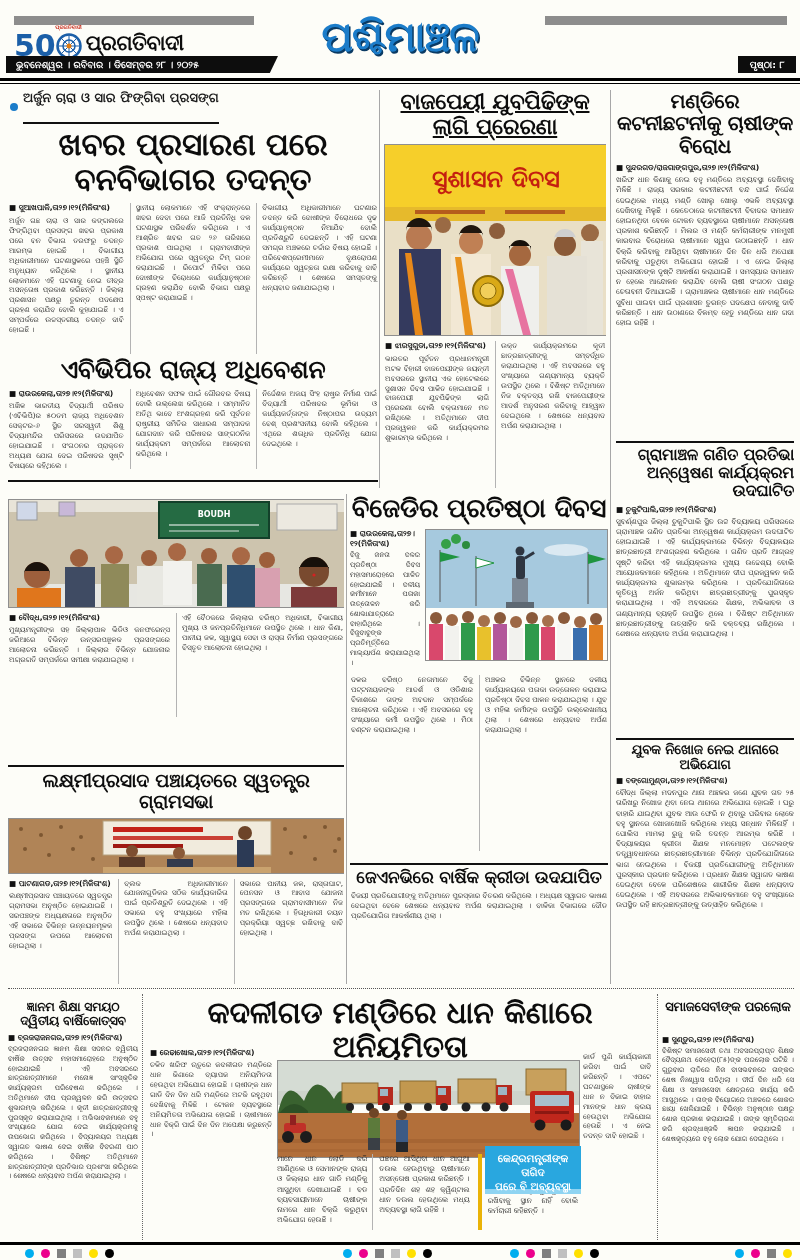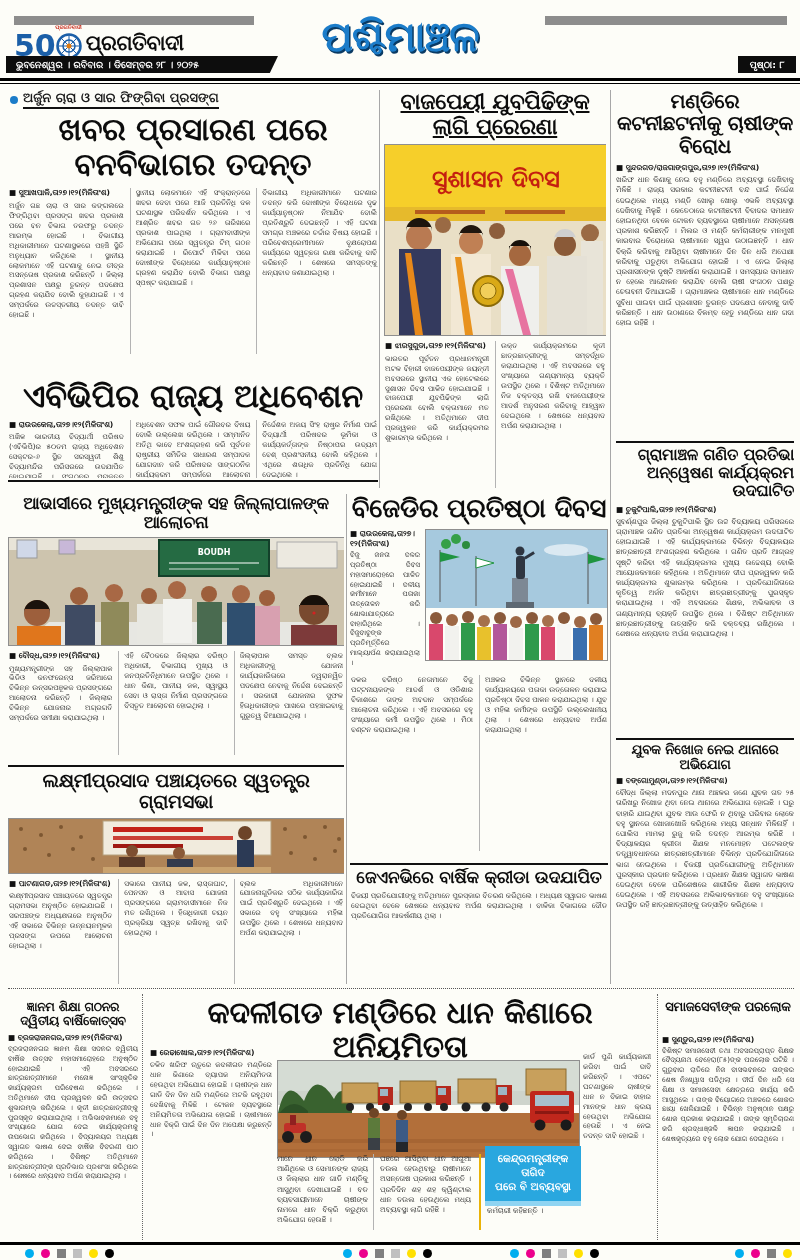--- a/index.html
+++ b/index.html
@@ -3,21 +3,21 @@
 <meta charset="utf-8">
 <style>
   html,body{margin:0;padding:0;}
   body{width:800px;height:1260px;position:relative;background:#fdfdf8;
        font-family:"DejaVu Sans","Liberation Sans",sans-serif;color:#1a1a1a;overflow:hidden;}
   .abs{position:absolute;}
   .art{position:absolute;overflow:hidden;}
   .h{font-weight:800;text-align:center;color:#0c0c0c;line-height:1.12;letter-spacing:-0.3px;}
   .kicker-row{display:flex;align-items:center;gap:5px;margin:2px 0 3px 2px;}
   .dot{width:8px;height:8px;border-radius:50%;background:#1b7cc9;flex:0 0 auto;}
-  .kicker{font-size:13px;font-weight:800;border-bottom:2px solid #111;padding-bottom:1px;}
+  .kicker{font-size:13px;font-weight:800;border-bottom:2px solid #111;padding-bottom:16px;}
   .byline{display:block;font-size:7.6px;font-weight:800;margin-bottom:2px;color:#111;}
   .cols{display:flex;overflow:hidden;}
   .col{flex:1;font-size:7.2px;line-height:1.38;text-align:justify;overflow:hidden;color:#222;padding:0 1px;}
   .col + .col{border-left:1px solid #b3b3b3;padding-left:5px;margin-left:5px;}
   .onecol{font-size:7.3px;line-height:1.4;text-align:justify;overflow:hidden;color:#222;}
   .vrule{position:absolute;width:1px;background:#a7a7a7;}
   .vdot{position:absolute;width:0;border-left:1px dotted #666;}
   .hrule{position:absolute;background:#111;}
   .hdot{position:absolute;border-top:1px dotted #555;height:0;}
   .photo{border:1px solid #8f8f8f;display:block;}
@@ -99,21 +99,21 @@
     <div class="col">
       <span class="byline">■ ସୁଆଖପାଳି,ତା୨୭।୧୨(ମିଳିତାଂଶ)</span>
       <span>ଅର୍ଜୁନ ଗଛ ଚାରା ଓ ସାର କଙ୍ଗଲରେ ଫିଙ୍ଗିଥିବା ପ୍ରସଙ୍ଗ ଖବର ପ୍ରକାଶ ପରେ ବନ ବିଭାଗ ତରଫରୁ ତଦନ୍ତ ଆରମ୍ଭ ହୋଇଛି । ବିଭାଗୀୟ ଅଧିକାରୀମାନେ ଘଟଣାସ୍ଥଳରେ ପହଞ୍ଚି ସ୍ଥିତି ଅନୁଧ୍ୟାନ କରିଥିଲେ । ସ୍ଥାନୀୟ ଲୋକମାନେ ଏହି ଘଟଣାକୁ ନେଇ ତୀବ୍ର ଅସନ୍ତୋଷ ପ୍ରକାଶ କରିଛନ୍ତି । ଜିଲ୍ଲା ପ୍ରଶାସନ ପକ୍ଷରୁ ତୁରନ୍ତ ପଦକ୍ଷେପ ଗ୍ରହଣ କରାଯିବ ବୋଲି କୁହାଯାଇଛି । ଏ ସମ୍ପର୍କରେ ଉଚ୍ଚସ୍ତରୀୟ ତଦନ୍ତ ଦାବି ହୋଇଛି ।</span>
     </div>
     <div class="col">ସ୍ଥାନୀୟ ଲୋକମାନେ ଏହି ସଂକ୍ରାନ୍ତରେ ଖବର ଦେବା ପରେ ଆଜି ପ୍ରତିନିଧି ଦଳ ଘଟଣାସ୍ଥଳ ପରିଦର୍ଶନ କରିଥିଲେ । ଏ ଆଶ୍ରିତ ଖବର ଗତ ୨୬ ତାରିଖରେ ପ୍ରକାଶ ପାଇଥିଲା । ଗ୍ରାମବାସୀଙ୍କ ଅଭିଯୋଗ ପରେ ସ୍ୱତନ୍ତ୍ର ଟିମ୍ ଗଠନ କରାଯାଇଛି । ରିପୋର୍ଟ ମିଳିବା ପରେ ଦୋଷୀଙ୍କ ବିରୋଧରେ କାର୍ଯ୍ୟାନୁଷ୍ଠାନ ଗ୍ରହଣ କରାଯିବ ବୋଲି ବିଭାଗ ପକ୍ଷରୁ ସ୍ପଷ୍ଟ କରାଯାଇଛି ।</div>
     <div class="col">ବିଭାଗୀୟ ଅଧିକାରୀମାନେ ଘଟଣାର ତଦନ୍ତ କରି ଦୋଷୀଙ୍କ ବିରୋଧରେ ଦୃଢ କାର୍ଯ୍ୟାନୁଷ୍ଠାନ ନିଆଯିବ ବୋଲି ପ୍ରତିଶ୍ରୁତି ଦେଇଛନ୍ତି । ଏହି ଘଟଣା ସମଗ୍ର ଅଞ୍ଚଳରେ ଚର୍ଚ୍ଚାର ବିଷୟ ହୋଇଛି । ପରିବେଶପ୍ରେମୀମାନେ ବୃକ୍ଷରୋପଣ କାର୍ଯ୍ୟରେ ସ୍ୱଚ୍ଛତା ରକ୍ଷା କରିବାକୁ ଦାବି କରିଛନ୍ତି । ଶେଷରେ ସମସ୍ତଙ୍କୁ ଧନ୍ୟବାଦ ଜଣାଯାଇଥିଲା ।</div>
   </div>
 </div>
 
 <div class="art" style="left:8px;top:356px;width:370px;height:122px;">
-  <div class="h" style="font-size:32px;margin-top:23px;">ଏବିଭିପିର ରାଜ୍ୟ ଅଧିବେଶନ</div>
+  <div class="h" style="font-size:25px;">ଏବିଭିପିର ରାଜ୍ୟ ଅଧିବେଶନ</div>
   <div class="cols" style="height:80px;margin-top:5px;">
     <div class="col">
       <span class="byline">■ ରାଉରକେଲା,ତା୨୭।୧୨(ମିଳିତାଂଶ)</span>
       <span>ଅଖିଳ ଭାରତୀୟ ବିଦ୍ୟାର୍ଥୀ ପରିଷଦ (ଏବିଭିପି)ର ୫୦ତମ ରାଜ୍ୟ ଅଧିବେଶନ ସେକ୍ଟର-୬ ସ୍ଥିତ ସରସ୍ୱତୀ ଶିଶୁ ବିଦ୍ୟାମନ୍ଦିର ପରିସରରେ ଉଦଯାପିତ ହୋଇଯାଇଛି । ସଂଗଠନର ପ୍ରାକ୍ତନ ଅଧ୍ୟକ୍ଷ ଯୋଗ ଦେଇ ପରିଷଦର ସୃଷ୍ଟି ବିଷୟରେ କହିଥିଲେ ।</span>
     </div>
     <div class="col">ଅଧିବେଶନ ସଫଳ ପାଇଁ ଗୌରବର ବିଷୟ ବୋଲି ଉଲ୍ଲେଖ କରିଥିଲେ । ସମ୍ମାନିତ ଅତିଥି ଭାବେ ଅଂଶଗ୍ରହଣ କରି ପୂର୍ବତନ ରାଷ୍ଟ୍ରୀୟ ସମିତିର ସାଧାରଣ ସମ୍ପାଦକ ଯୋଗଦାନ କରି ପରିଷଦର ସାଙ୍ଗଠନିକ କାର୍ଯ୍ୟକ୍ରମ ସମ୍ପର୍କରେ ଆଲୋଚନା କରିଥିଲେ ।</div>
     <div class="col">ନିର୍ଦ୍ଦେଶକ ଅଜୟ ସିଂହ ରାଷ୍ଟ୍ର ନିର୍ମାଣ ପାଇଁ ବିଦ୍ୟାର୍ଥୀ ପରିଷଦର ଭୂମିକା ଓ କାର୍ଯ୍ୟକର୍ତ୍ତାଙ୍କ ନିଷ୍ଠାପର ଉଦ୍ୟମ ବେଶ୍ ପ୍ରଶଂସନୀୟ ବୋଲି କହିଥିଲେ । ଏଥିରେ ଶତାଧିକ ପ୍ରତିନିଧି ଯୋଗ ଦେଇଥିଲେ ।</div>
   </div>
 </div>
 
@@ -175,21 +175,20 @@
 
 <div class="art" style="left:616px;top:742px;width:178px;height:240px;">
   <div class="h" style="font-size:13.5px;">ଯୁବକ ନିଖୋଜ ନେଇ ଥାନାରେ ଅଭିଯୋଗ</div>
   <div style="margin-top:4px;">
     <span class="byline">■ ବଙ୍ଗୋମୁଣ୍ଡା,ତା୨୭।୧୨(ମିଳିତାଂଶ)</span>
     <div class="onecol" style="height:200px;">ବୌଦ୍ଧ ଜିଲ୍ଲା ମଦନପୁର ଥାନା ଅଞ୍ଚଳର ଜଣେ ଯୁବକ ଗତ ୨୫ ତାରିଖରୁ ନିଖୋଜ ଥିବା ନେଇ ଥାନାରେ ଅଭିଯୋଗ ହୋଇଛି । ଘରୁ ବାହାରି ଯାଇଥିବା ଯୁବକ ଆଉ ଫେରି ନ ଥିବାରୁ ପରିବାର ଲୋକେ ବହୁ ସ୍ଥାନରେ ଖୋଜାଖୋଜି କରିଥିଲେ ମଧ୍ୟ ସନ୍ଧାନ ମିଳିନାହିଁ । ପୋଲିସ ମାମଲା ରୁଜୁ କରି ତଦନ୍ତ ଆରମ୍ଭ କରିଛି । ବିଦ୍ୟାଳୟର କ୍ରୀଡା ଶିକ୍ଷକ ମନମୋହନ ପଟେଲଙ୍କ ତତ୍ତ୍ୱାବଧାନରେ ଛାତ୍ରଛାତ୍ରୀମାନେ ବିଭିନ୍ନ ପ୍ରତିଯୋଗିତାରେ ଭାଗ ନେଇଥିଲେ । ବିଜୟୀ ପ୍ରତିଯୋଗୀଙ୍କୁ ଅତିଥିମାନେ ପୁରସ୍କାର ପ୍ରଦାନ କରିଥିଲେ । ପ୍ରଧାନ ଶିକ୍ଷକ ସ୍ୱାଗତ ଭାଷଣ ଦେଇଥିବା ବେଳେ ପରିଶେଷରେ ଶାରୀରିକ ଶିକ୍ଷକ ଧନ୍ୟବାଦ ଦେଇଥିଲେ । ଏହି ଅବସରରେ ଅଭିଭାବକମାନେ ବହୁ ସଂଖ୍ୟାରେ ଉପସ୍ଥିତ ରହି ଛାତ୍ରଛାତ୍ରୀଙ୍କୁ ଉତ୍ସାହିତ କରିଥିଲେ ।</div>
   </div>
 </div>
 
 <div class="art" style="left:8px;top:494px;width:336px;height:268px;">
-  <div class="h" style="font-size:17px;">ଆଭାସୀରେ ମୁଖ୍ୟମନ୍ତ୍ରୀଙ୍କ ସହ ଜିଲ୍ଲାପାଳଙ୍କ ଆଲୋଚନା</div>
   <svg class="photo" width="336" height="107" viewBox="0 0 336 107" preserveAspectRatio="none" style="margin-top:5px;">
     <rect width="336" height="107" fill="#cdc4ae"></rect>
     <rect width="336" height="12" fill="#e8e4d8"></rect>
     <rect x="8" y="2" width="20" height="18" fill="#d0d8e8" stroke="#999"></rect>
     <rect x="50" y="2" width="16" height="14" fill="#c8b8d8" stroke="#999"></rect>
     <rect x="150" y="2" width="110" height="36" fill="#256b43" stroke="#13402a" stroke-width="2"></rect>
     <text x="205" y="17" font-size="8" font-weight="bold" fill="#ffffff" text-anchor="middle">BOUDH</text>
     <rect x="160" y="24" width="90" height="2" fill="#fff" opacity="0.5"></rect>
     <rect x="160" y="30" width="70" height="2" fill="#fff" opacity="0.4"></rect>
     <rect x="268" y="4" width="60" height="26" fill="#ece9e0" stroke="#aaa"></rect>
@@ -215,21 +214,20 @@
     <path d="M290,72 a15,15 0 0 1 30,0 v-5 h-30 z" fill="#17100a"></path>
     <circle cx="305" cy="75" r="1.6" fill="#d42222"></circle>
     <rect x="282" y="87" width="46" height="20" fill="#7d3a3a"></rect>
   </svg>
   <div class="cols" style="height:104px;margin-top:5px;">
     <div class="col">
       <span class="byline">■ ବୌଦ୍ଧ,ତା୨୭।୧୨(ମିଳିତାଂଶ)</span>
       <span>ମୁଖ୍ୟମନ୍ତ୍ରୀଙ୍କ ସହ ଜିଲ୍ଲାପାଳ ଭିଡିଓ କନଫରେନ୍ସ ଜରିଆରେ ବିଭିନ୍ନ ଉନ୍ସରପଞୂଳକ ପ୍ରସଙ୍ଗରେ ଆଲୋଚନା କରିଛନ୍ତି । ଜିଲ୍ଲାର ବିଭିନ୍ନ ଯୋଜନାର ଅଗ୍ରଗତି ସମ୍ପର୍କରେ ସମୀକ୍ଷା କରାଯାଇଥିଲା ।</span>
     </div>
     <div class="col">ଏହି ବୈଠକରେ ଜିଲ୍ଲାର ବରିଷ୍ଠ ଅଧିକାରୀ, ବିଭାଗୀୟ ମୁଖ୍ୟ ଓ ଜନପ୍ରତିନିଧିମାନେ ଉପସ୍ଥିତ ଥିଲେ । ଧାନ କିଣା, ପାନୀୟ ଜଳ, ସ୍ୱାସ୍ଥ୍ୟ ସେବା ଓ ରାସ୍ତା ନିର୍ମାଣ ପ୍ରସଙ୍ଗରେ ବିସ୍ତୃତ ଆଲୋଚନା ହୋଇଥିଲା ।</div>
-    <div class="col">ଜିଲ୍ଲାପାଳ ସମସ୍ତ ବ୍ଲକ ଅଧିକାରୀଙ୍କୁ ଯୋଜନା କାର୍ଯ୍ୟକାରିତାରେ ତ୍ୱରାନ୍ୱିତ ପଦକ୍ଷେପ ନେବାକୁ ନିର୍ଦ୍ଦେଶ ଦେଇଛନ୍ତି । ସରକାରୀ ଯୋଜନାର ସୁଫଳ ହିତାଧିକାରୀଙ୍କ ପାଖରେ ପହଞ୍ଚାଇବାକୁ ଗୁରୁତ୍ୱ ଦିଆଯାଇଥିଲା ।</div>
   </div>
 </div>
 
 <div class="art" style="left:350px;top:494px;width:258px;height:366px;">
   <div class="h" style="font-size:26px;">ବିଜେଡିର ପ୍ରତିଷ୍ଠା ଦିବସ</div>
   <div style="display:flex;gap:5px;margin-top:6px;">
     <div style="width:70px;flex:0 0 auto;">
       <span class="byline">■ ରାଉରକେଲା,ତା୨୭।୧୨(ମିଳିତାଂଶ)</span>
       <div class="onecol" style="font-size:7px;height:118px;">ବିଜୁ ଜନତା ଦଳର ପ୍ରତିଷ୍ଠା ଦିବସ ମହାସମାରୋହରେ ପାଳିତ ହୋଇଯାଇଛି । ଦଳୀୟ କର୍ମୀମାନେ ପତାକା ଉତ୍ତୋଳନ କରି ଶୋଭାଯାତ୍ରାରେ ବାହାରିଥିଲେ । ବିଜୁବାବୁଙ୍କ ପ୍ରତିମୂର୍ତ୍ତିରେ ମାଲ୍ୟାର୍ପଣ କରାଯାଇଥିଲା ।</div>
     </div>
@@ -313,34 +311,34 @@
       <rect x="110" y="38" width="26" height="16" fill="#5a3a28"></rect>
     <circle cx="170" cy="34" r="6" fill="#8a5a38"></circle>
       <rect x="158" y="40" width="26" height="14" fill="#333a4d"></rect>
     <rect x="94" y="48" width="168" height="6" fill="#caa36e"></rect>
   </svg>
   <div class="cols" style="height:122px;margin-top:5px;">
     <div class="col">
       <span class="byline">■ ପାଟଣାଗଡ,ତା୨୭।୧୨(ମିଳିତାଂଶ)</span>
       <span>ଲକ୍ଷ୍ମୀପ୍ରସାଦ ପଞ୍ଚାୟତରେ ସ୍ୱତନ୍ତ୍ର ଗ୍ରାମସଭା ଅନୁଷ୍ଠିତ ହୋଇଯାଇଛି । ସରପଞ୍ଚଙ୍କ ଅଧ୍ୟକ୍ଷତାରେ ଅନୁଷ୍ଠିତ ଏହି ସଭାରେ ବିଭିନ୍ନ ଉନ୍ନୟନମୂଳକ ପ୍ରସଙ୍ଗ ଉପରେ ଆଲୋଚନା ହୋଇଥିଲା ।</span>
     </div>
+    <div class="col">ବ୍ଲକ ଅଧିକାରୀମାନେ ଯୋଜନାଗୁଡିକର ସଠିକ କାର୍ଯ୍ୟକାରିତା ପାଇଁ ପ୍ରତିଶ୍ରୁତି ଦେଇଥିଲେ । ଏହି ସଭାରେ ବହୁ ସଂଖ୍ୟାରେ ମହିଳା ଉପସ୍ଥିତ ଥିଲେ । ଶେଷରେ ଧନ୍ୟବାଦ ଅର୍ପଣ କରାଯାଇଥିଲା ।</div>
     <div class="col">ସଭାରେ ପାନୀୟ ଜଳ, ରାସ୍ତାଘାଟ, ପେନସନ ଓ ଆବାସ ଯୋଜନା ପ୍ରସଙ୍ଗରେ ଗ୍ରାମବାସୀମାନେ ନିଜ ମତ ରଖିଥିଲେ । ହିତାଧିକାରୀ ଚୟନ ପ୍ରକ୍ରିୟା ସ୍ୱଚ୍ଛ ରଖିବାକୁ ଦାବି ହୋଇଥିଲା ।</div>
-    <div class="col">ବ୍ଲକ ଅଧିକାରୀମାନେ ଯୋଜନାଗୁଡିକର ସଠିକ କାର୍ଯ୍ୟକାରିତା ପାଇଁ ପ୍ରତିଶ୍ରୁତି ଦେଇଥିଲେ । ଏହି ସଭାରେ ବହୁ ସଂଖ୍ୟାରେ ମହିଳା ଉପସ୍ଥିତ ଥିଲେ । ଶେଷରେ ଧନ୍ୟବାଦ ଅର୍ପଣ କରାଯାଇଥିଲା ।</div>
   </div>
 </div>
 
 <div class="art" style="left:350px;top:868px;width:258px;height:116px;">
   <div class="h" style="font-size:17px;">ଜେଏନଭିରେ ବାର୍ଷିକ କ୍ରୀଡା ଉଦଯାପିତ</div>
   <div class="cols" style="height:86px;margin-top:4px;">
     <div class="col">ବିଜୟୀ ପ୍ରତିଯୋଗୀଙ୍କୁ ଅତିଥିମାନେ ପୁରସ୍କାର ବିତରଣ କରିଥିଲେ । ଅଧ୍ୟକ୍ଷ ସ୍ୱାଗତ ଭାଷଣ ଦେଇଥିବା ବେଳେ ଶେଷରେ ଧନ୍ୟବାଦ ଅର୍ପଣ କରାଯାଇଥିଲା । ବାଳିକା ବିଭାଗରେ ଦୌଡ ପ୍ରତିଯୋଗିତା ଆକର୍ଷଣୀୟ ଥିଲା ।</div>
   </div>
 </div>
 
 <div class="art" style="left:8px;top:994px;width:130px;height:246px;">
-  <div class="h" style="font-size:12.5px;margin-top:6px;">ଜ୍ଞାନମ ଶିକ୍ଷା ଗଠନର ଦ୍ୱିତୀୟ ବାର୍ଷିକୋତ୍ସବ</div>
+  <div class="h" style="font-size:12.5px;margin-top:6px;">ଜ୍ଞାନମ ଶିକ୍ଷା ସମୟଠ ଦ୍ୱିତୀୟ ବାର୍ଷିକୋତ୍ସବ</div>
   <div style="margin-top:5px;">
     <span class="byline">■ ବ୍ରଜରାଜନଗର,ତା୨୭।୧୨(ମିଳିତାଂଶ)</span>
     <div class="onecol" style="font-size:7px;height:190px;">ବ୍ରଜରାଜନଗର ଜ୍ଞାନମ ଶିକ୍ଷା ସଦନର ଦ୍ୱିତୀୟ ବାର୍ଷିକ ଉତ୍ସବ ମହାସମାରୋହରେ ଅନୁଷ୍ଠିତ ହୋଇଯାଇଛି । ଏହି ଅବସରରେ ଛାତ୍ରଛାତ୍ରୀମାନେ ମନୋଜ୍ଞ ସାଂସ୍କୃତିକ କାର୍ଯ୍ୟକ୍ରମ ପରିବେଷଣ କରିଥିଲେ । ଅତିଥିମାନେ ଦୀପ ପ୍ରଜ୍ୱଳନ କରି ଉତ୍ସବର ଶୁଭାରମ୍ଭ କରିଥିଲେ । କୃତୀ ଛାତ୍ରଛାତ୍ରୀଙ୍କୁ ପୁରସ୍କୃତ କରାଯାଇଥିଲା । ଅଭିଭାବକମାନେ ବହୁ ସଂଖ୍ୟାରେ ଯୋଗ ଦେଇ କାର୍ଯ୍ୟକ୍ରମକୁ ଉପଭୋଗ କରିଥିଲେ । ବିଦ୍ୟାଳୟର ଅଧ୍ୟକ୍ଷ ସ୍ୱାଗତ ଭାଷଣ ଦେଇ ବାର୍ଷିକ ବିବରଣୀ ପାଠ କରିଥିଲେ । ବିଶିଷ୍ଟ ଅତିଥିମାନେ ଛାତ୍ରଛାତ୍ରୀଙ୍କ ପ୍ରତିଭାର ପ୍ରଶଂସା କରିଥିଲେ । ଶେଷରେ ଧନ୍ୟବାଦ ଅର୍ପଣ କରାଯାଇଥିଲା ।</div>
   </div>
 </div>
 
 <div class="art" style="left:146px;top:996px;width:508px;height:244px;">
   <div class="h" style="font-size:30px;">କଦଳୀଗଡ ମଣ୍ଡିରେ ଧାନ କିଣାରେ ଅନିୟମିତତା</div>
   <div class="abs" style="left:4px;top:52px;width:122px;height:190px;overflow:hidden;">
     <span class="byline">■ ରେଢାଖୋଲ,ତା୨୭।୧୨(ମିଳିତାଂଶ)</span>
@@ -389,24 +387,24 @@
     <rect x="6" y="62" width="22" height="10" rx="3" fill="#c03028"></rect>
     <rect x="12" y="54" width="6" height="10" fill="#902020"></rect>
     <circle cx="10" cy="76" r="6" fill="#1c1c1c"></circle>
       <circle cx="28" cy="76" r="6" fill="#1c1c1c"></circle>
   </svg>
   <div class="abs" style="left:437px;top:56px;width:68px;height:186px;overflow:hidden;">
     <div class="onecol" style="font-size:7.1px;">କାର୍ଡ ପୁଣି କାର୍ଯ୍ୟକାରୀ କରିବା ପାଇଁ ଦାବି କରିଛନ୍ତି । ଏପଟେ ଘଟଣାସ୍ଥଳେ ଚାଷୀଙ୍କ ଧାନ ନ ବିକାଇ ବାହାର ମାନଙ୍କ ଧାନ କ୍ରୟ ହେଉଥିବା ଅଭିଯୋଗ ହେଉଛି । ଏ ନେଇ ତଦନ୍ତ ଦାବି ହୋଇଛି ।</div>
   </div>
   <div class="abs" style="left:131px;top:158px;width:301px;height:76px;display:flex;gap:6px;overflow:hidden;">
     <div class="onecol" style="flex:1;border-right:1px solid #b3b3b3;padding-right:5px;">ମାନେ ଧାନ ଲୋଡି କରି ଆଣିଥିଲେ ଓ ସେମାନଙ୍କ ରାଜ୍ୟ ଓ ଜିଲ୍ଲାର ଧାନ ଗାଡି ମଣ୍ଡିକୁ ଆସୁଥିବା ଦେଖାଯାଇଛି । ବଡ ବ୍ୟବସାୟୀମାନେ ଚାଷୀଙ୍କ ନାମରେ ଧାନ ବିକ୍ରି କରୁଥିବା ଅଭିଯୋଗ ହେଉଛି ।</div>
-    <div class="onecol" style="flex:1;border-right:2px solid #eab308;padding-right:8px;">ପଛରେ ଆସିଥିବା ଧାନ ଆଗୁଆ ତଉଲ ହେଉଥିବାରୁ ଚାଷୀମାନେ ଅସନ୍ତୋଷ ପ୍ରକାଶ କରିଛନ୍ତି । ପ୍ରତିଦିନ ଶହ ଶହ କ୍ୱିଣ୍ଟାଲ ଧାନ ତଉଲ ହେଉଥିଲେ ମଧ୍ୟ ଅବ୍ୟବସ୍ଥା ଲାଗି ରହିଛି ।</div>
+    <div class="onecol" style="flex:1;border-right:4px solid #eab308;padding-right:8px;">ପଛରେ ଆସିଥିବା ଧାନ ଆଗୁଆ ତଉଲ ହେଉଥିବାରୁ ଚାଷୀମାନେ ଅସନ୍ତୋଷ ପ୍ରକାଶ କରିଛନ୍ତି । ପ୍ରତିଦିନ ଶହ ଶହ କ୍ୱିଣ୍ଟାଲ ଧାନ ତଉଲ ହେଉଥିଲେ ମଧ୍ୟ ଅବ୍ୟବସ୍ଥା ଲାଗି ରହିଛି ।</div>
     <div class="onecol" style="flex:1;padding-top:32px;">ଉଠାଯାଇ ନ ଥିବାରୁ ନୂଆ ଧାନ ରଖିବାକୁ ସ୍ଥାନ ନାହିଁ ବୋଲି କର୍ମଚାରୀ କହିଛନ୍ତି ।</div>
   </div>
-  <div class="bluebox" style="left:339px;top:150px;width:96px;height:60px;">
+  <div class="bluebox" style="left:339px;top:150px;width:96px;height:48px;">
     <div>କେନ୍ଦ୍ରମନ୍ତ୍ରୀଙ୍କ ତାଗିଦ</div>
     <div>ପରେ ବି ଅବ୍ୟବସ୍ଥା</div>
   </div>
 </div>
 
 <div class="art" style="left:662px;top:994px;width:132px;height:246px;">
   <div class="h" style="font-size:13px;margin-top:6px;">ସମାଜସେବୀଙ୍କ ପରଲୋକ</div>
   <div style="margin-top:20px;">
     <span class="byline">■ ସୁଣ୍ଡୁର,ତା୨୭।୧୨(ମିଳିତାଂଶ)</span>
     <div class="onecol" style="font-size:7px;height:196px;">ବିଶିଷ୍ଟ ସମାଜସେବୀ ତଥା ଅବସରପ୍ରାପ୍ତ ଶିକ୍ଷକ ବୈଦ୍ୟନାଥ ବେହେରା(୮୫)ଙ୍କ ପରଲୋକ ଘଟିଛି । ଗୁରୁବାର ରାତିରେ ନିଜ ବାସଭବନରେ ତାଙ୍କର ଶେଷ ନିଃଶ୍ୱାସ ପଡିଥିଲା । ଦୀର୍ଘ ଦିନ ଧରି ସେ ଶିକ୍ଷା ଓ ସମାଜସେବା କ୍ଷେତ୍ରରେ କାର୍ଯ୍ୟ କରି ଆସୁଥିଲେ । ତାଙ୍କ ବିୟୋଗରେ ଅଞ୍ଚଳରେ ଶୋକର ଛାୟା ଖେଳିଯାଇଛି । ବିଭିନ୍ନ ଅନୁଷ୍ଠାନ ପକ୍ଷରୁ ଶୋକ ପ୍ରକାଶ କରାଯାଇଛି । ତାଙ୍କ ସ୍ମୃତିଚାରଣ କରି ଶ୍ରଦ୍ଧାଞ୍ଜଳି ଜ୍ଞାପନ କରାଯାଇଛି । ଶେଷକୃତ୍ୟରେ ବହୁ ଲୋକ ଯୋଗ ଦେଇଥିଲେ ।</div>

